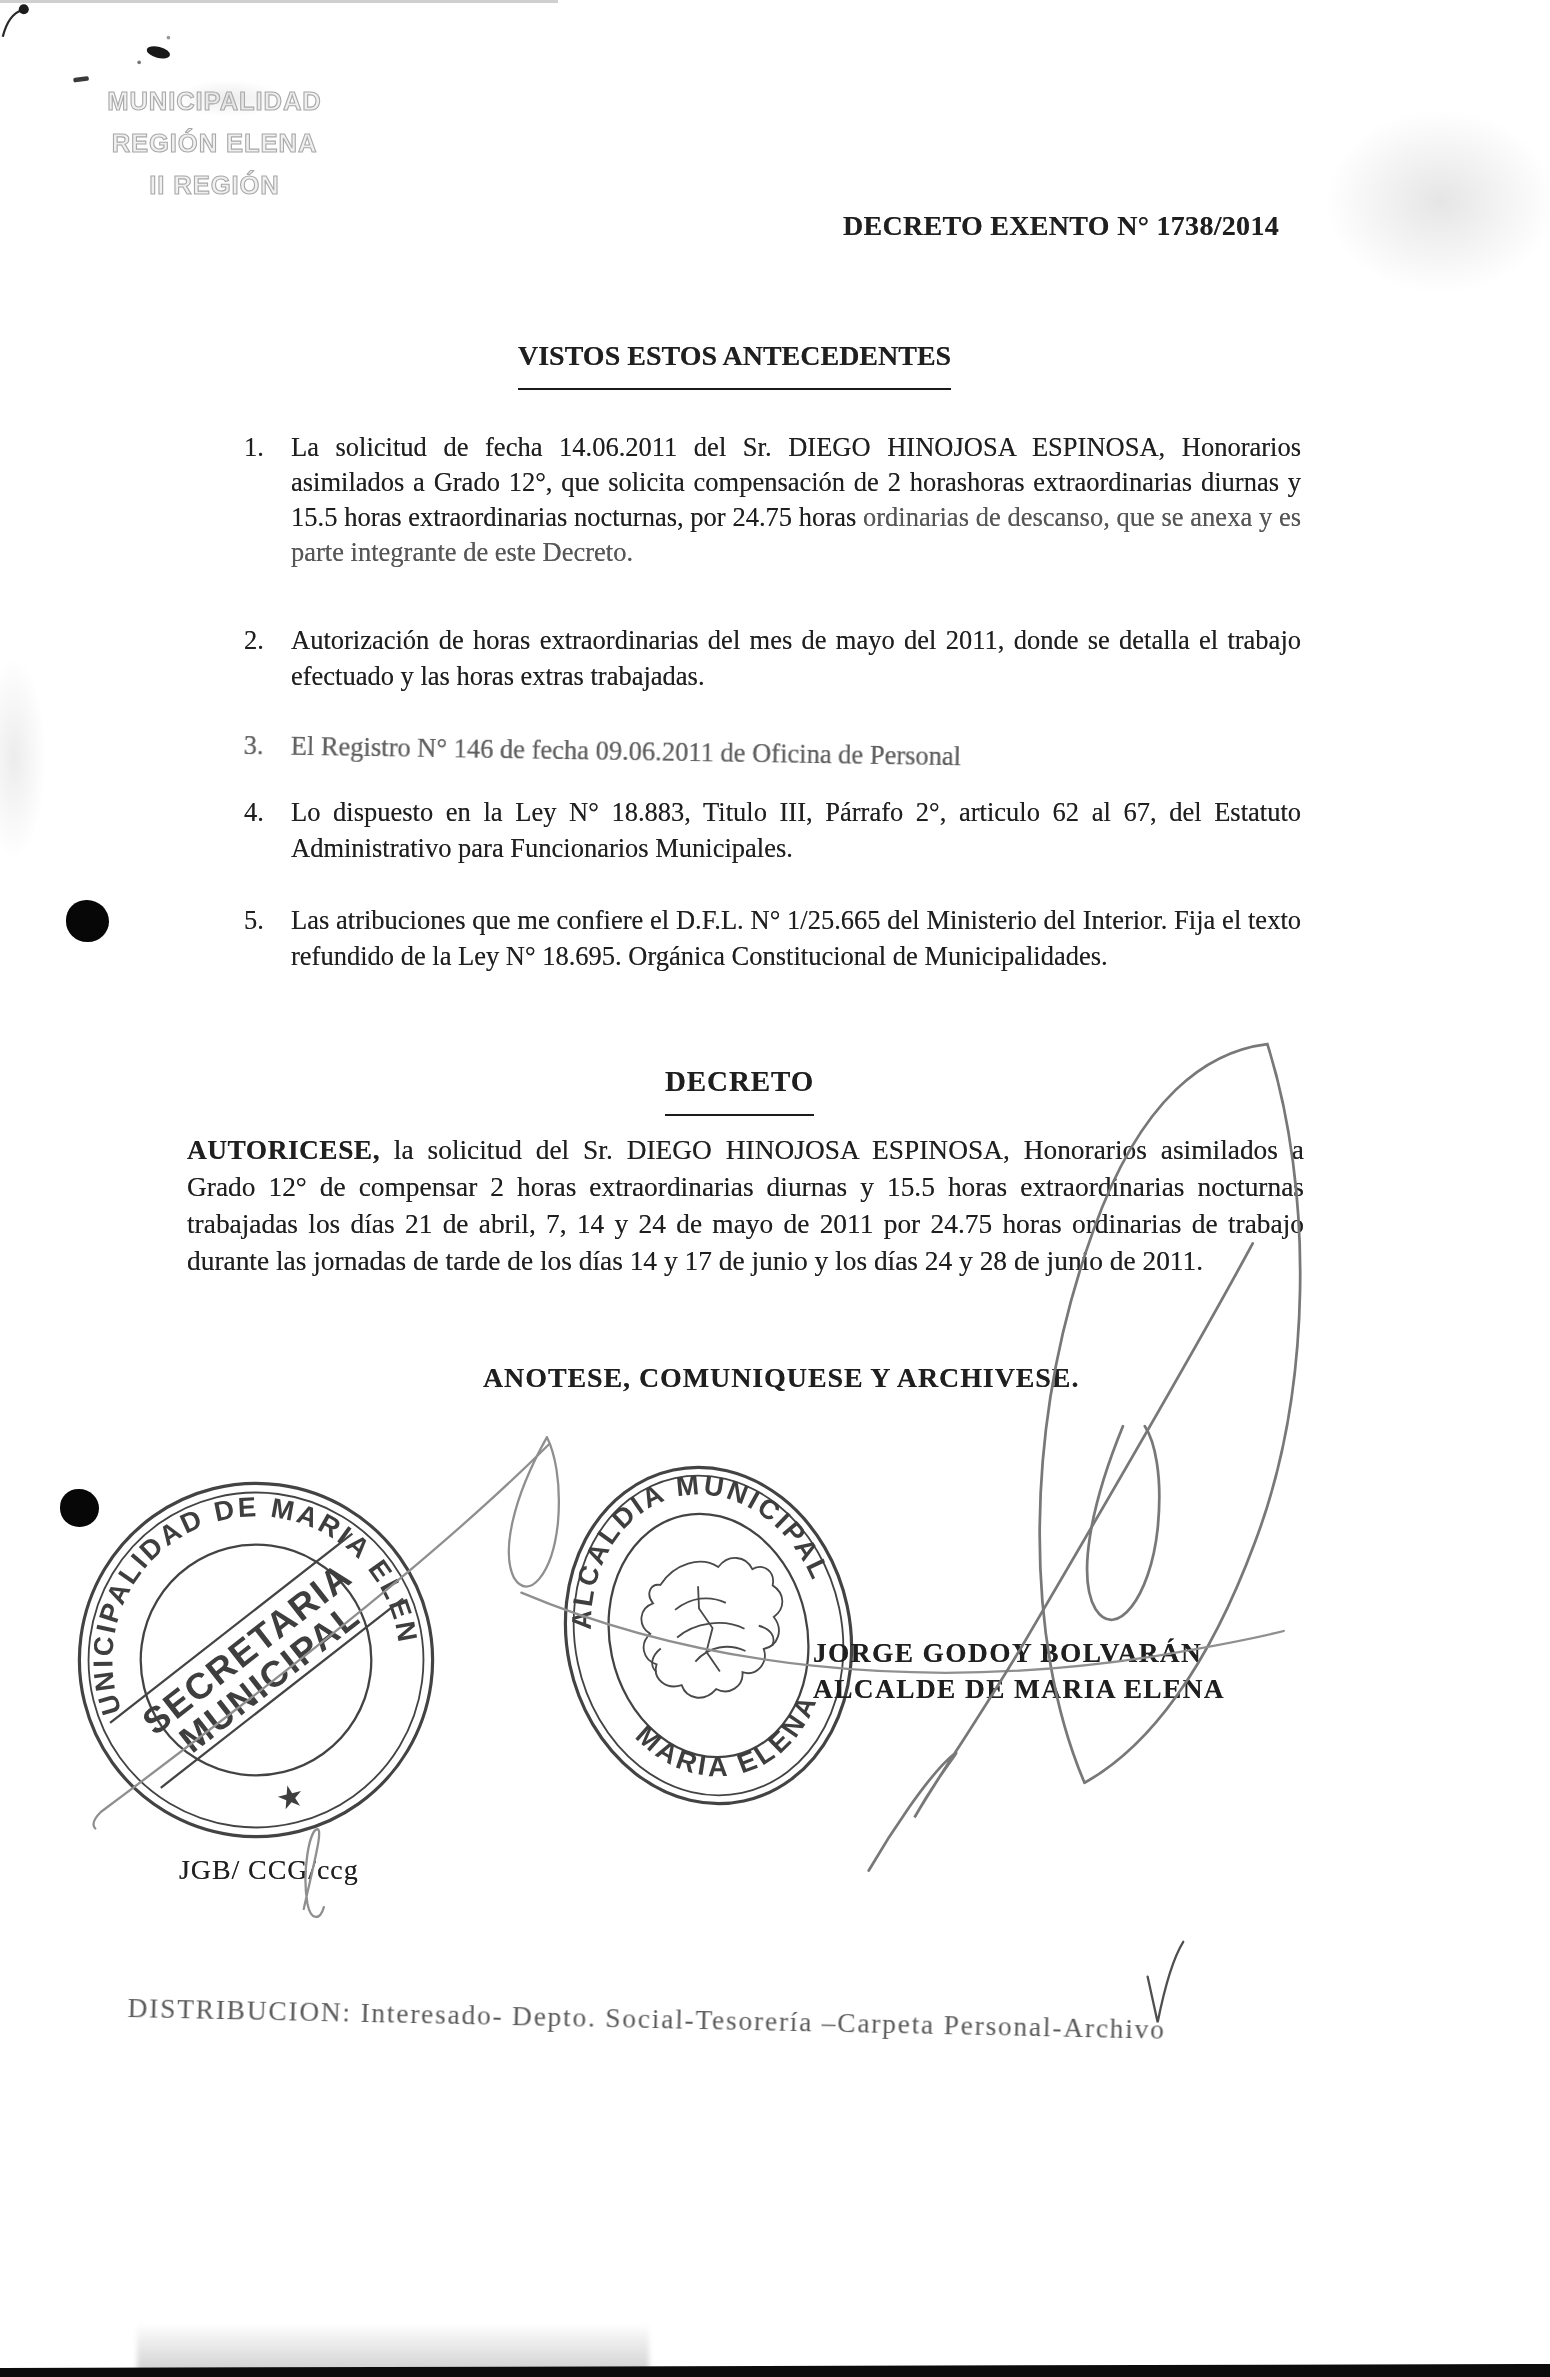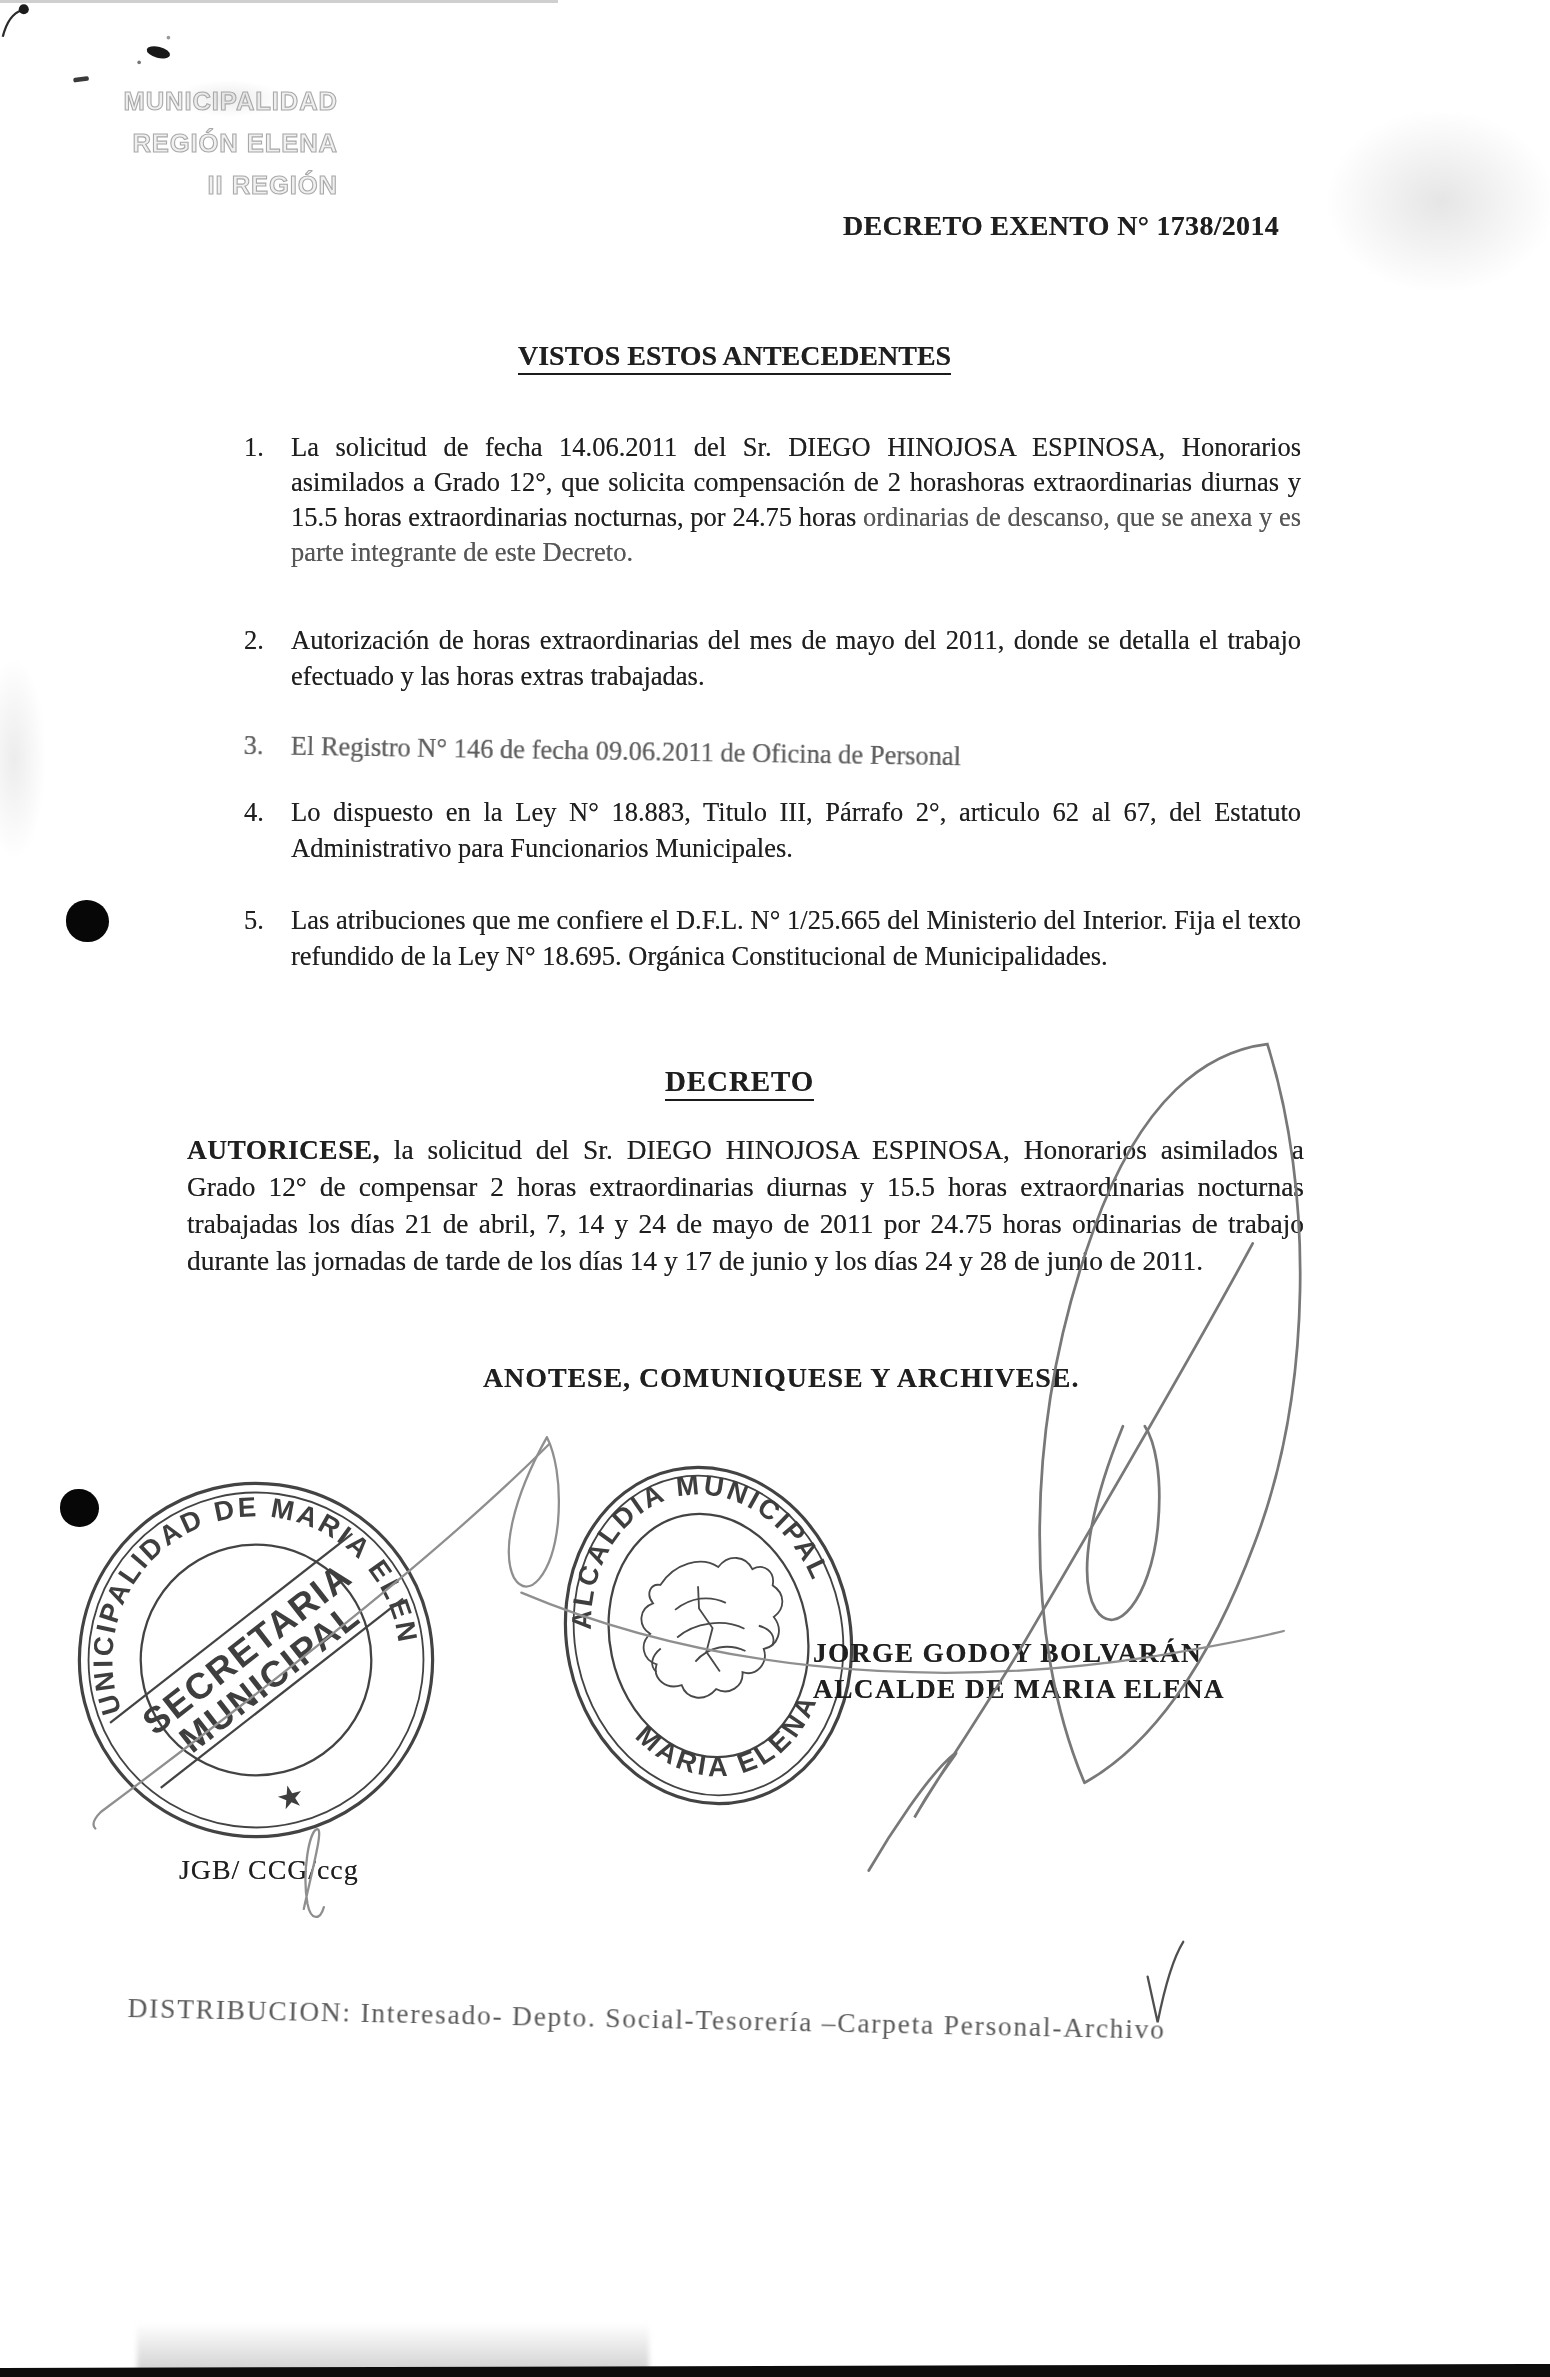--- a/index.html
+++ b/index.html
@@ -15,32 +15,32 @@
   .smudge.s1{left:1326px;top:110px;width:229px;height:183px;background:radial-gradient(closest-side,rgba(170,170,170,.30),rgba(170,170,170,0));}
   .smudge.s2{left:-18.3px;top:658px;width:64px;height:201px;background:radial-gradient(closest-side,rgba(170,170,170,.22),rgba(170,170,170,0));}
   .smudge.s3{left:174px;top:80px;width:110px;height:37px;background:radial-gradient(closest-side,rgba(150,150,150,.18),rgba(150,150,150,0));}
   .smudge.s4{left:137px;top:2323px;width:512px;height:50px;background:linear-gradient(to bottom,rgba(140,140,140,0),rgba(120,120,120,.35));filter:blur(2.7px);border-radius:0;}
   .bottom-strip{position:absolute;left:-9.1px;top:2366px;width:1569px;height:13.7px;background:#0c0c0c;transform:rotate(-0.15deg);}
   .punch-dot{position:absolute;background:#070707;border-radius:48% 52% 50% 50%;z-index:40;}
   .dot1{left:66px;top:900px;width:43px;height:42px;}
   .dot2{left:60px;top:1489px;width:39px;height:38px;}
   
   .watermark{
-    position:absolute;left:91px;top:80px;width:247px;text-align:right;z-index:4;
+    position:absolute;left:91px;top:80px;width:247px;text-align:center;z-index:4;
     font-family:"Liberation Sans","DejaVu Sans",sans-serif;font-weight:700;
     font-size:25.6px;line-height:42px;letter-spacing:0.9px;
     color:rgba(195,195,195,.25);
     -webkit-text-stroke:1.1px #a9a9a9;
     filter:blur(0.3px);
   }
   
   .ink{text-shadow:0 0 0.4px rgba(0,0,0,.55);}
   .hdr-right{position:absolute;left:843px;top:208px;font-weight:700;font-size:28px;line-height:35px;letter-spacing:0.3px;z-index:10;}
   .vistos{position:absolute;left:518px;top:340px;font-weight:700;font-size:28px;z-index:10;}
-  .underlined{border-bottom:2.7px solid #1b1b1b;padding-bottom:2px;}
+  .underlined{border-bottom:2.7px solid #1b1b1b;padding-bottom:17px;}
   .item{position:absolute;left:244px;width:1061px;font-size:26.5px;line-height:36px;z-index:10;}
   .item .num{position:absolute;left:0;top:0;}
   .item .txt{margin-left:47px;width:1010px;text-align:justify;}
   .i1{top:430px;line-height:35px;}
   .i2{top:622px;}
   .i3{top:727px;transform:rotate(.9deg);transform-origin:left top;color:#5e5e5e;filter:blur(0.4px);}
   .i3 .txt{text-align:left;white-space:nowrap;}
   .i4{top:794px;}
   .i5{top:902px;}
   .fadedpart{color:#575757;filter:blur(0.3px);}

